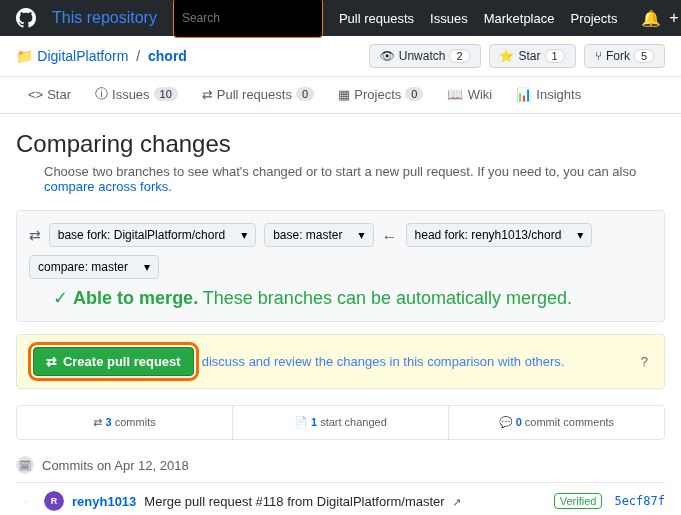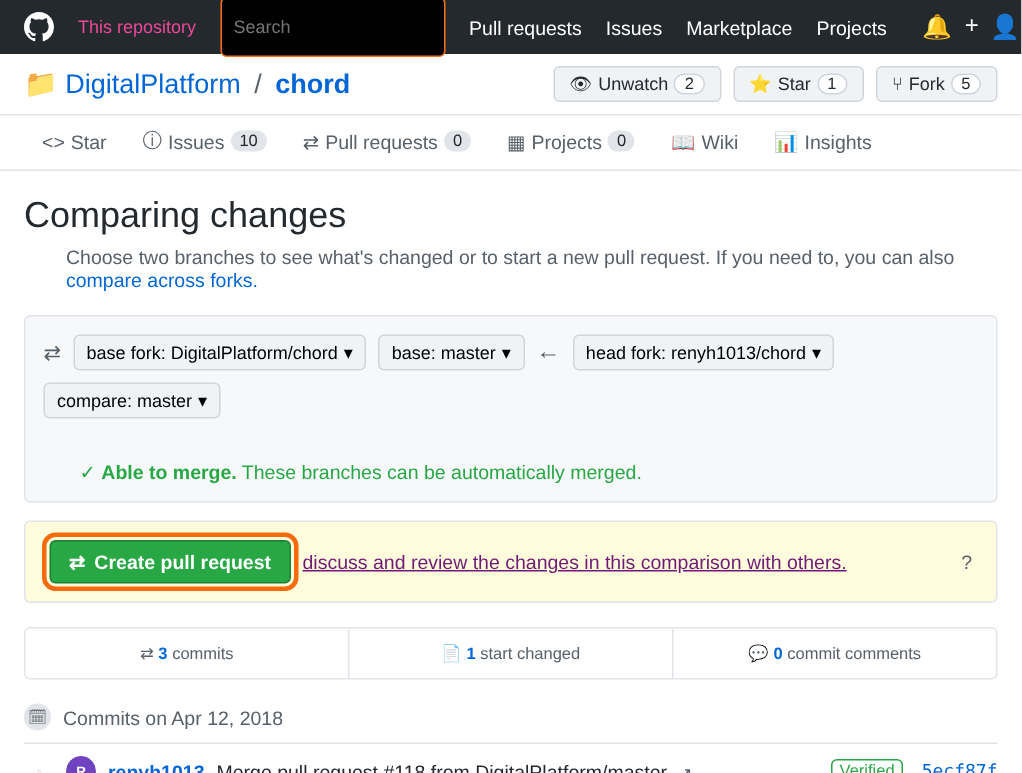--- a/index.html
+++ b/index.html
@@ -9,21 +9,21 @@
     .top-nav {
       background: #24292e;
       color: #fff;
       display: flex;
       align-items: center;
       padding: 0 16px;
       height: 36px;
       gap: 16px;
     }
     .top-nav-logo { width: 20px; height: 20px; fill: #fff; flex-shrink: 0; }
-    .top-nav-repo-text { font-size: 12px; color: #ec4899; white-space: nowrap; }
+    .top-nav-repo-text { font-size: 16px; color: #3b82f6; white-space: nowrap; }
     .top-nav-search {
       background: #000000;
       border: 1px solid #f97316;
       border-radius: 4px;
       color: #ccc;
       font-size: 12px;
       padding: 12px 8px;
       width: 150px;
     }
     .top-nav-links { display: flex; gap: 16px; margin-left: auto; align-items: center; }
@@ -32,21 +32,21 @@
     .top-nav-icon-btn { color: #fff; font-size: 16px; cursor: pointer; background: none; border: none; }
 
     
     .repo-header {
       border-bottom: 1px solid #e1e4e8;
       padding: 8px 16px;
       display: flex;
       align-items: center;
       justify-content: space-between;
     }
-    .repo-breadcrumb { font-size: 18px; }
+    .repo-breadcrumb { font-size: 14px; }
     .repo-breadcrumb a { color: #0366d6; text-decoration: none; }
     .repo-breadcrumb .separator { color: #586069; margin: 0 4px; }
     .repo-breadcrumb .repo-name { color: #0366d6; font-weight: 600; text-decoration: none; }
     .repo-actions { display: flex; gap: 8px; align-items: center; }
     .action-btn {
       display: inline-flex; align-items: center; gap: 4px;
       padding: 4px 10px; border: 1px solid #d1d5da; border-radius: 4px;
       background: #eff3f6; font-size: 12px; cursor: pointer; color: #24292e;
     }
     .action-btn .count {
@@ -80,45 +80,45 @@
     .page-desc a { color: #0366d6; }
 
     
     .compare-row {
       display: flex; align-items: center; gap: 8px;
       padding: 12px; border: 1px solid #e1e4e8; border-radius: 4px;
       background: #f6f8fa; margin-bottom: 12px; flex-wrap: wrap;
     }
     .compare-icon { color: #586069; font-size: 14px; }
     .compare-select {
-      display: inline-flex; align-items: center; gap: 4px;
+      display: inline-flex; align-items: center; gap: 16px;
       padding: 4px 8px; border: 1px solid #d1d5da; border-radius: 4px;
       background: #eff3f6; font-size: 12px; cursor: pointer;
     }
     .compare-arrow { color: #586069; font-size: 16px; }
-    .merge-status { color: #28a745; font-size: 13px; margin-top: 20px; width: 100%; padding-left: 24px; }
+    .merge-status { color: #28a745; font-size: 18px; margin-top: 0; width: 100%; padding-left: 24px; }
     .merge-status .checkmark { color: #28a745; }
 
     
     .pr-banner {
       background: #fffbdd;
       border: 1px solid #e1e4e8;
       border-radius: 4px;
       padding: 12px 16px;
       display: flex; align-items: center; gap: 8px;
       margin-bottom: 16px;
     }
     .create-pr-btn {
       background: #28a745; color: #fff; border: 1px solid #1e7e34;
       border-radius: 4px; padding: 6px 12px; font-size: 13px;
       cursor: pointer; display: inline-flex; align-items: center; gap: 6px;
       font-weight: 600;
       outline: 3px solid #f66a0a; outline-offset: 2px;
     }
-    .pr-banner-text { color: #701a75; font-size: 13px; flex: 1; text-decoration: underline; }
+    .pr-banner-text { color: #3b82f6; font-size: 13px; flex: 1; }
     .help-icon { color: #586069; margin-left: auto; cursor: pointer; }
 
     
     .stats-row {
       display: flex; border: 1px solid #e1e4e8; border-radius: 4px;
       margin-bottom: 16px; overflow: hidden;
     }
     .stat-item {
       flex: 1; padding: 10px 16px; text-align: center; font-size: 11px;
       border-right: 1px solid #e1e4e8; color: #586069;

